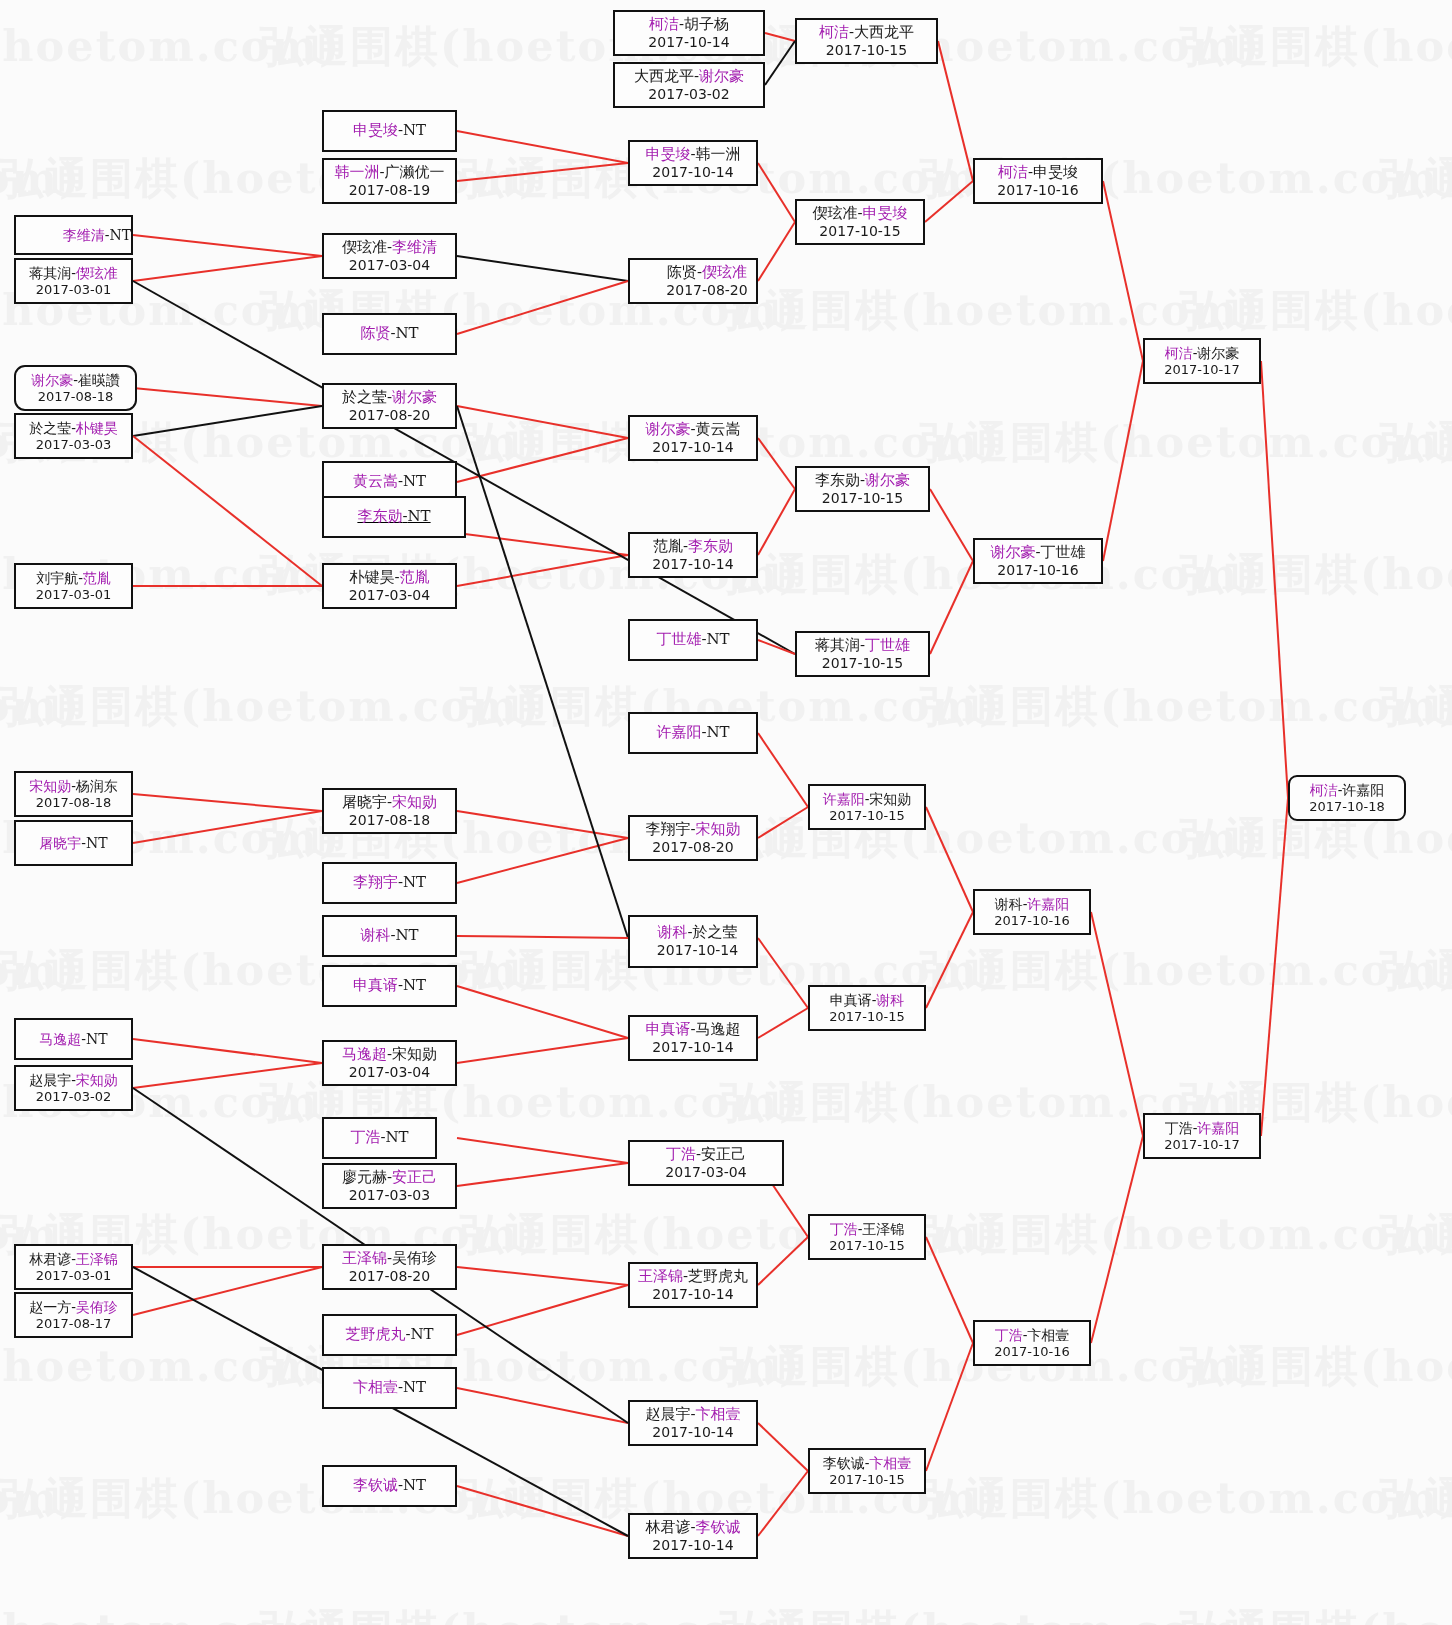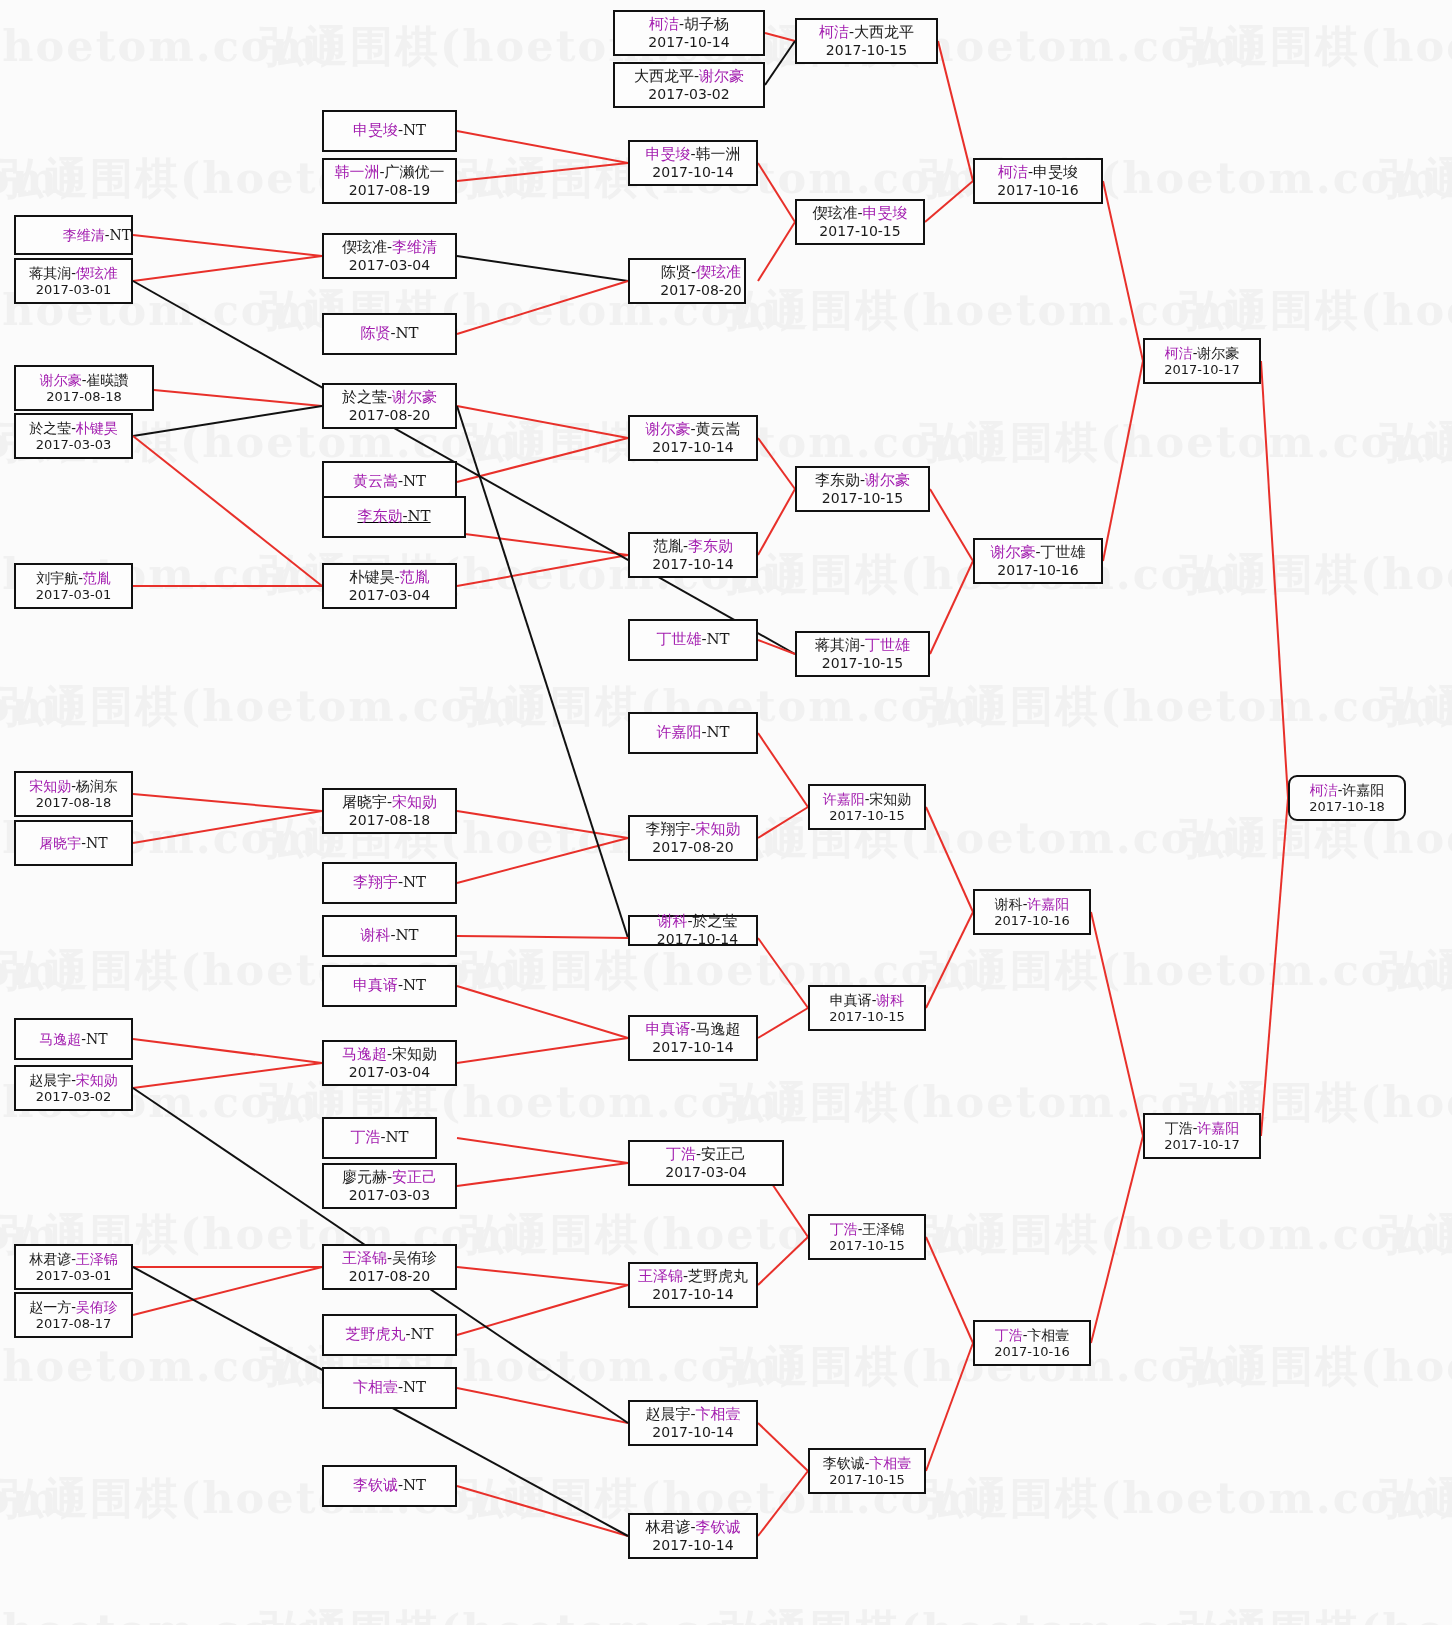--- a/index.html
+++ b/index.html
@@ -223,33 +223,33 @@
         <div class="players"><span class="lose">蒋其润</span><span class="sep">-</span><span class="win">偰玹准</span></div>
         <div class="date">2017-03-01</div>
       </div>
       <div class="mbox" style="left: 322px; top: 233px; width: 135px; height: 46px; border-color: rgb(17, 17, 17);">
         <div class="players"><span class="lose">偰玹准</span><span class="sep">-</span><span class="win">李维清</span></div>
         <div class="date">2017-03-04</div>
       </div>
       <div class="mbox" style="left: 322px; top: 313px; width: 135px; height: 42px; border-color: rgb(17, 17, 17);">
         <div class="players"><span class="win">陈贤</span><span class="sep">-</span><span class="lose">NT</span></div>
       </div>
-      <div class="mbox" style="left: 628px; top: 258px; width: 118px; height: 46px; border-color: rgb(17, 17, 17); padding-left: 28px;">
+      <div class="mbox" style="left: 628px; top: 258px; width: 130px; height: 46px; border-color: rgb(17, 17, 17); padding-left: 28px;">
         <div class="players"><span class="lose">陈贤</span><span class="sep">-</span><span class="win">偰玹准</span></div>
         <div class="date">2017-08-20</div>
       </div>
       <div class="mbox" style="left: 795px; top: 199px; width: 130px; height: 46px; border-color: rgb(17, 17, 17);">
         <div class="players"><span class="lose">偰玹准</span><span class="sep">-</span><span class="win">申旻埈</span></div>
         <div class="date">2017-10-15</div>
       </div>
       <div class="mbox" style="left: 973px; top: 158px; width: 130px; height: 46px; border-color: rgb(17, 17, 17);">
         <div class="players"><span class="win">柯洁</span><span class="sep">-</span><span class="lose">申旻埈</span></div>
         <div class="date">2017-10-16</div>
       </div>
-      <div class="mbox small" style="left: 14px; top: 365px; width: 140px; height: 46px; border-color: rgb(17, 17, 17);">
+      <div class="mbox small" style="left: 14px; top: 365px; width: 123px; height: 46px; border-color: rgb(17, 17, 17); border-radius: 11px;">
         <div class="players"><span class="win">谢尔豪</span><span class="sep">-</span><span class="lose">崔暎讚</span></div>
         <div class="date">2017-08-18</div>
       </div>
       <div class="mbox small" style="left: 14px; top: 413px; width: 119px; height: 46px; border-color: rgb(17, 17, 17);">
         <div class="players"><span class="lose">於之莹</span><span class="sep">-</span><span class="win">朴键昊</span></div>
         <div class="date">2017-03-03</div>
       </div>
       <div class="mbox" style="left: 322px; top: 383px; width: 135px; height: 46px; border-color: rgb(17, 17, 17);">
         <div class="players"><span class="lose">於之莹</span><span class="sep">-</span><span class="win">谢尔豪</span></div>
         <div class="date">2017-08-20</div>
@@ -316,21 +316,21 @@
         <div class="players"><span class="lose">李翔宇</span><span class="sep">-</span><span class="win">宋知勋</span></div>
         <div class="date">2017-08-20</div>
       </div>
       <div class="mbox small" style="left: 808px; top: 784px; width: 118px; height: 46px; border-color: rgb(17, 17, 17);">
         <div class="players"><span class="win">许嘉阳</span><span class="sep">-</span><span class="lose">宋知勋</span></div>
         <div class="date">2017-10-15</div>
       </div>
       <div class="mbox" style="left: 322px; top: 915px; width: 135px; height: 42px; border-color: rgb(17, 17, 17);">
         <div class="players"><span class="win">谢科</span><span class="sep">-</span><span class="lose">NT</span></div>
       </div>
-      <div class="mbox" style="left: 628px; top: 915px; width: 130px; height: 31px; border-color: rgb(17, 17, 17); padding-left: 9px;">
+      <div class="mbox" style="left: 628px; top: 915px; width: 130px; height: 53px; border-color: rgb(17, 17, 17); padding-left: 9px;">
         <div class="players"><span class="win">谢科</span><span class="sep">-</span><span class="lose">於之莹</span></div>
         <div class="date">2017-10-14</div>
       </div>
       <div class="mbox" style="left: 322px; top: 965px; width: 135px; height: 42px; border-color: rgb(17, 17, 17);">
         <div class="players"><span class="win">申真谞</span><span class="sep">-</span><span class="lose">NT</span></div>
       </div>
       <div class="mbox small" style="left: 14px; top: 1018px; width: 119px; height: 42px; border-color: rgb(17, 17, 17);">
         <div class="players"><span class="win">马逸超</span><span class="sep">-</span><span class="lose">NT</span></div>
       </div>
       <div class="mbox small" style="left: 14px; top: 1065px; width: 119px; height: 46px; border-color: rgb(17, 17, 17);">

